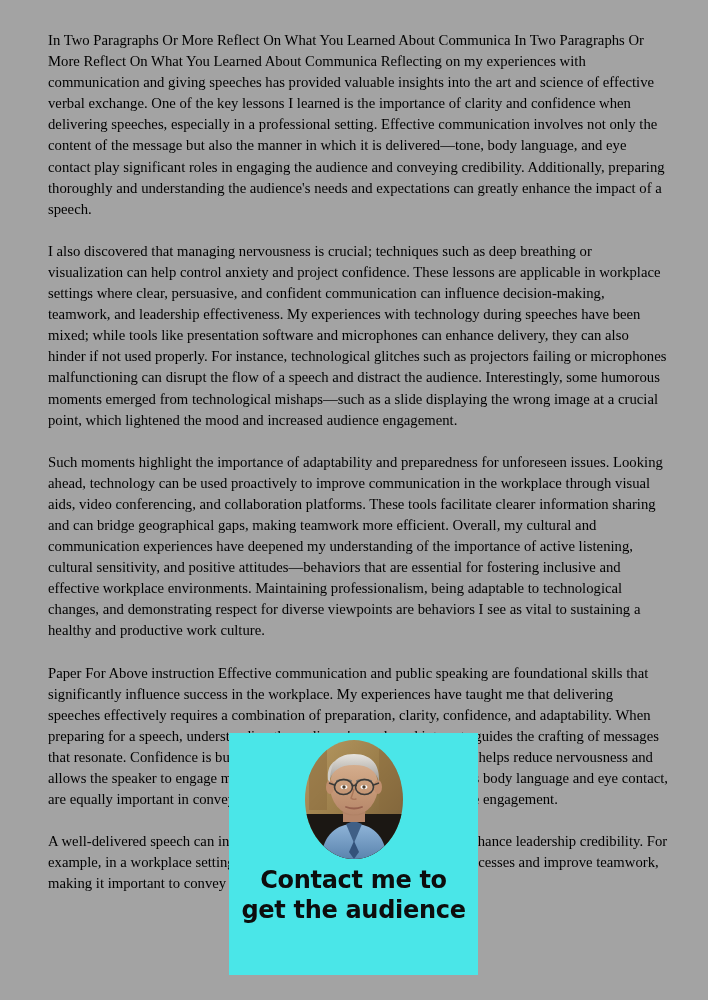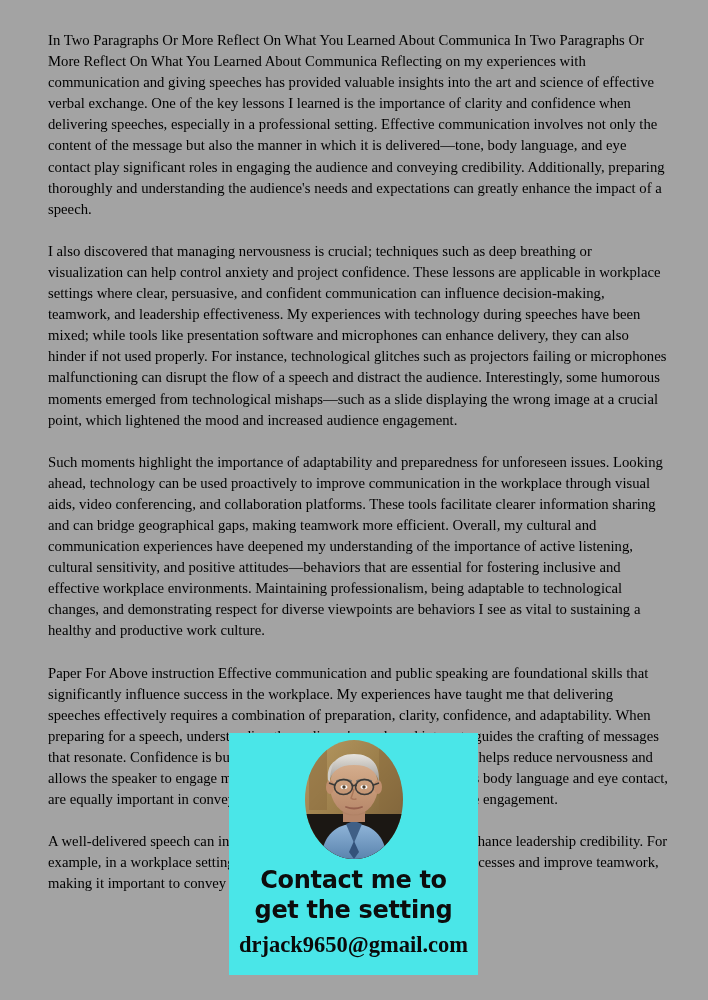--- a/index.html
+++ b/index.html
@@ -178,20 +178,19 @@
         <path d="M49 49 q-2 7 -3 9 q2 2 5 1" stroke="#a9775a" stroke-width="1.4" fill="none" stroke-linecap="round"></path>
 
         <path d="M41 67 q8 3 16 0" stroke="#96604d" stroke-width="1.8" fill="none" stroke-linecap="round"></path>
 
         <path d="M37 72 q12 6 24 0" stroke="#ab7e62" stroke-width="1.2" fill="none" opacity="0.6"></path>
       </svg>
     </div>
 
     <div id="contact-headline">
       <span class="hl-line">Contact me to</span>
-      <span class="hl-line">get the setting</span>
+      <span class="hl-line">get the audience</span>
     </div>
 
-    <div id="contact-email">drjack9650@gmail.com</div>
 
   </div>
 
 </div>
 
 </body></html>

